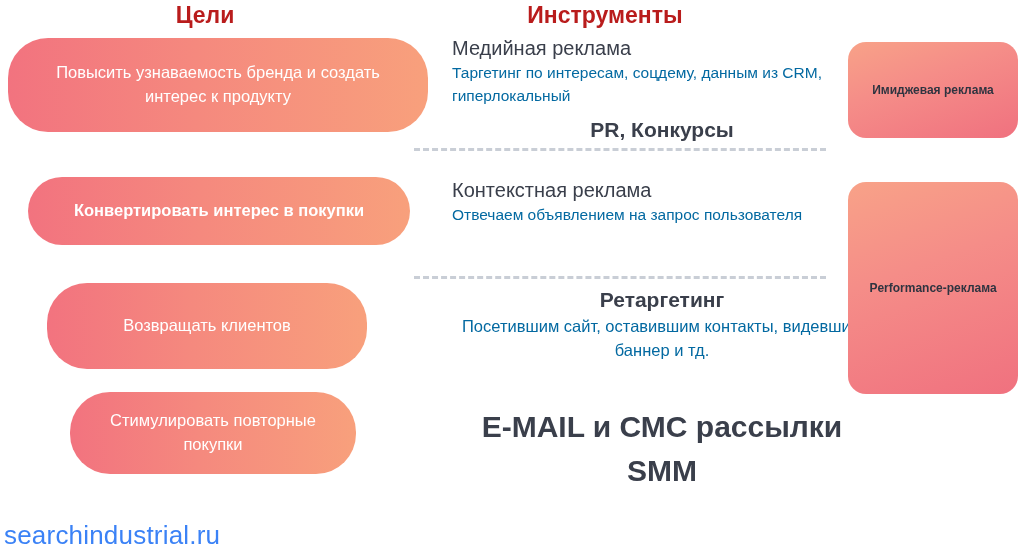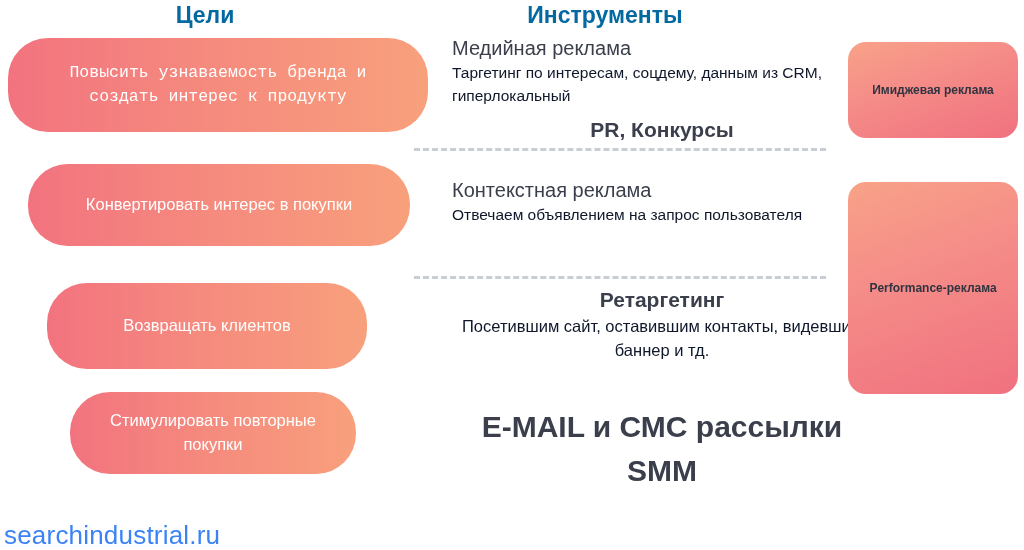--- a/index.html
+++ b/index.html
@@ -18,21 +18,21 @@
     position: relative;
     width: 1024px;
     height: 550px;
   }
 
   
   .col-title {
     position: absolute;
     font-size: 23px;
     font-weight: bold;
-    color: #0369a1;
+    color: #b91c1c;
     text-align: center;
     white-space: nowrap;
   }
   #title-goals { left: 90px; top: 2px; width: 230px; }
   #title-tools { left: 455px; top: 2px; width: 300px; }
 
   
   .pill {
     position: absolute;
     border-radius: 40px;
@@ -40,22 +40,22 @@
     align-items: center;
     justify-content: center;
     text-align: center;
     color: #ffffff;
     font-size: 16.5px;
     line-height: 1.45;
     padding: 0 22px;
     box-sizing: border-box;
     background: linear-gradient(90deg, #f2737f 0%, #f5897e 45%, #f8a07c 100%);
   }
-  #goal-0 { left: 8px;  top: 38px;  width: 420px; height: 94px; font-family: Liberation Mono, monospace; }
-  #goal-1 { left: 28px; top: 164px; width: 382px; height: 82px; }
+  #goal-0 { left: 8px;  top: 38px;  width: 420px; height: 94px; }
+  #goal-1 { left: 28px; top: 177px; width: 382px; height: 68px; font-weight: bold; }
   #goal-2 { left: 47px; top: 283px; width: 320px; height: 86px; }
   #goal-3 { left: 70px; top: 392px; width: 286px; height: 82px; }
 
   
   .result {
     position: absolute;
     border-radius: 18px;
     display: flex;
     align-items: center;
     justify-content: center;
@@ -88,21 +88,21 @@
     font-weight: bold;
     font-size: 21px;
     line-height: 1.45;
   }
   .tool-head.centered.big {
     font-size: 30px;
   }
   .tool-sub {
     font-size: 15.5px;
     line-height: 1.45;
-    color: #0f172a;
+    color: #0369a1;
   }
   .tool-sub.centered {
     text-align: center;
     font-size: 16.5px;
   }
 
   #tools-0 { top: 34px; }
   #tools-1 { top: 176px; }
   #tools-2 { top: 285px; }
   #tools-3 { top: 405px; }

